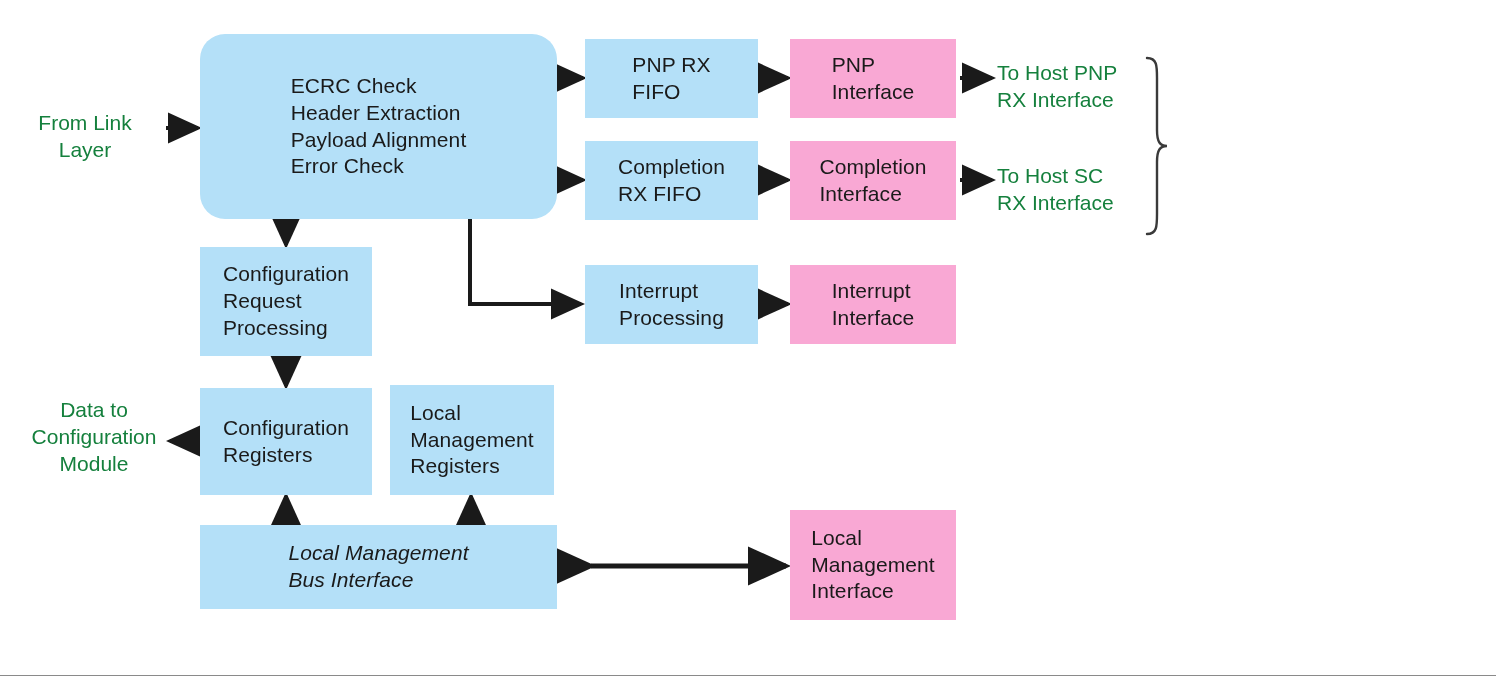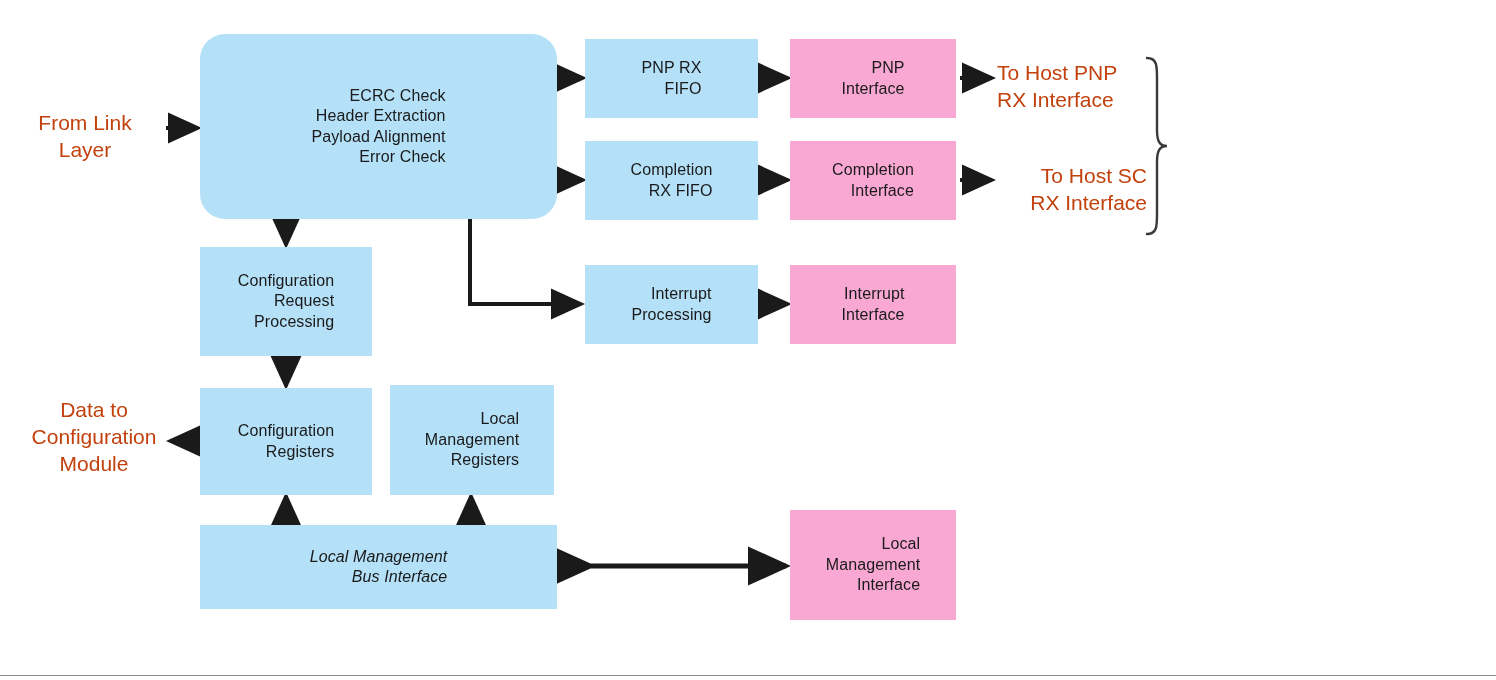--- a/index.html
+++ b/index.html
@@ -24,33 +24,33 @@
     width: 1496px;
     height: 1px;
     background: #8a8a8a;
   }
   .block {
     position: absolute;
     box-sizing: border-box;
     display: flex;
     align-items: center;
     justify-content: center;
-    text-align: right;
+    text-align: left;
     color: #1a1a1a;
-    font-size: 16px;
+    font-size: 21px;
     line-height: 1.28;
     letter-spacing: 0.1px;
     white-space: pre-line;
   }
   .block.light { background: #b4e0f8; }
   .block.dark  { background: #f9a8d4; }
 
   .label {
     position: absolute;
-    color: #c2410c;
+    color: #15803d;
     font-size: 21px;
     line-height: 1.28;
     text-align: center;
     white-space: pre-line;
   }
   .label.right-align { text-align: center; }
   .label.left-align  { text-align: left; }
 
   svg.wires {
     position: absolute;
@@ -152,21 +152,21 @@
   <div class="block dark" style="left:790px; top:510px; width:166px; height:110px;">Local
 Management
 Interface</div>
 
   <div class="label right-align" style="left:10px; top:110px; width:150px;">From Link
 Layer</div>
 
   <div class="label left-align" style="left:997px; top:60px; width:160px;">To Host PNP
 RX Interface</div>
 
-  <div class="label left-align" style="left:997px; top:163px; width:150px; text-align:right;">To Host SC
+  <div class="label left-align" style="left:997px; top:163px; width:150px; text-align:left;">To Host SC
 RX Interface</div>
 
 
   <div class="label right-align" style="left:0px; top:397px; width:166px;padding-left:11px;">Data to
 Configuration
 Module</div>
 
   <div class="bottom-rule"></div>
 </div>
 

